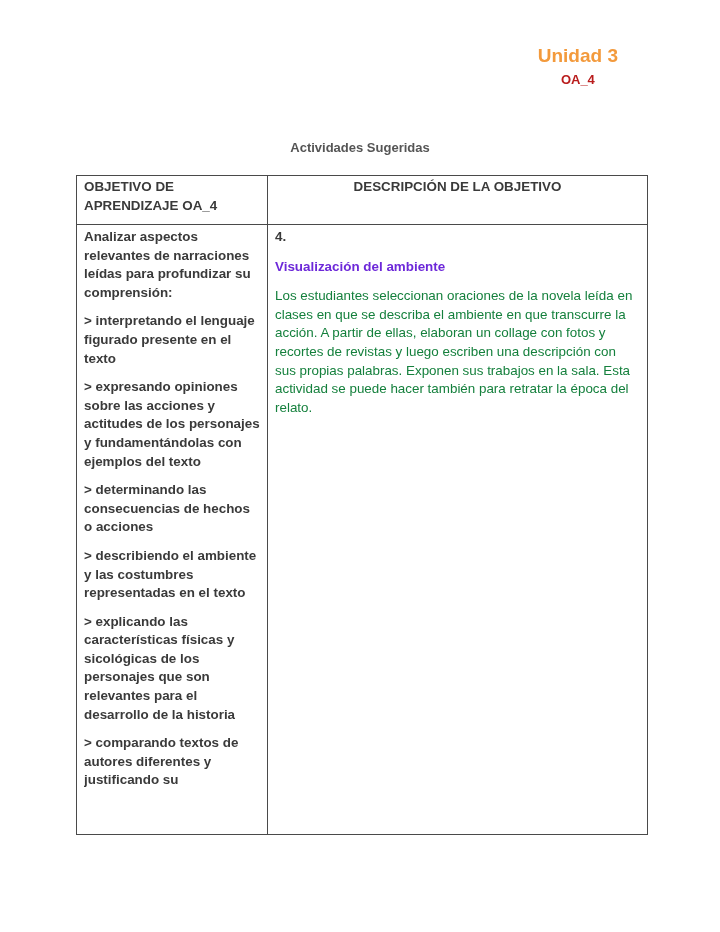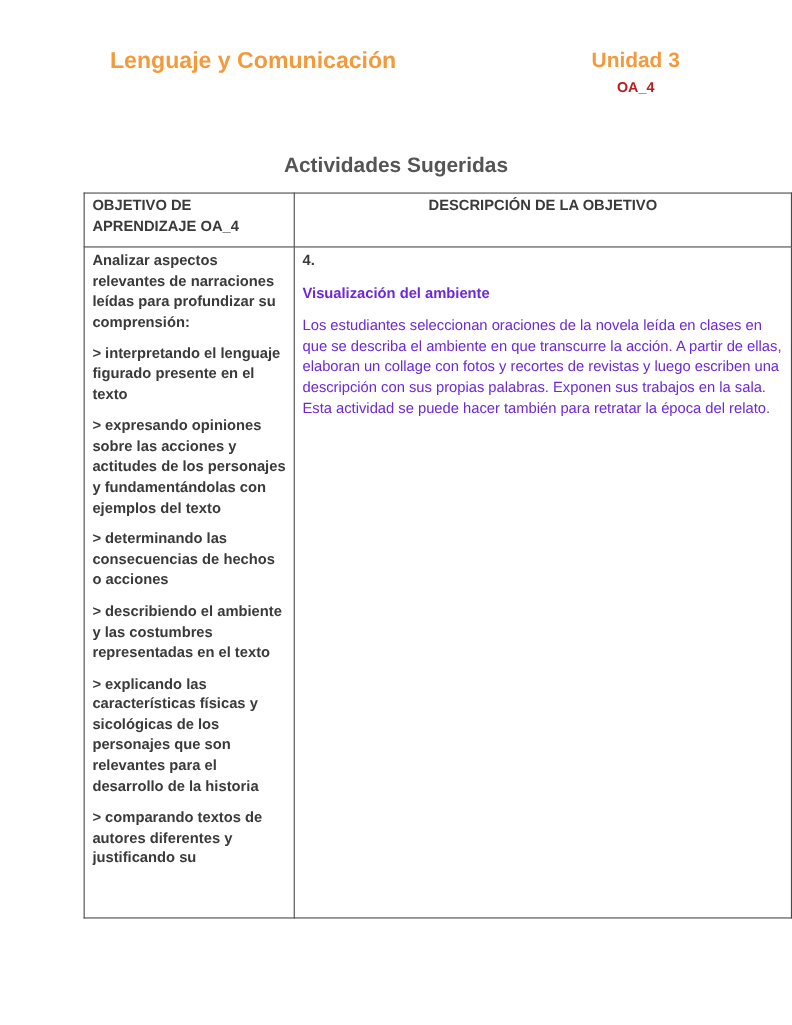--- a/index.html
+++ b/index.html
@@ -3,38 +3,37 @@
 <meta charset="utf-8">
 <style>
   html, body { margin:0; padding:0; background:#ffffff; }
   body { width:720px; height:932px; position:relative; font-family:"Liberation Sans", sans-serif; color:#3c3c3c; overflow:hidden; }
   .hdr-left { position:absolute; left:100px; top:44px; }
   .hdr-right { position:absolute; right:102px; top:44px; text-align:right;margin-left:16px; }
   .subject { color:#f39a3c; font-weight:bold; font-size:21px; line-height:24px; }
   .grade { color:#111111; font-weight:bold; font-size:19px; line-height:24px; }
   .unit { color:#f39a3c; font-weight:bold; font-size:19px; line-height:24px; }
   .oa { color:#b91c1c; font-weight:bold; font-size:13px; line-height:24px;text-align:center; }
-  .section-title { position:absolute; left:0; width:720px; top:140px; text-align:center; font-weight:bold; font-size:19px; color:#555555; }
-  table.act { position:absolute; left:76px; top:175px; width:644px; border-collapse:collapse; }
+  .section-title { position:absolute; left:0; width:720px; top:140px; text-align:center; font-weight:bold; font-size:13px; color:#555555; }
+  table.act { position:absolute; left:76px; top:175px; width:572px; border-collapse:collapse; }
   table.act td { border:1.5px solid #4a4a4a; vertical-align:top; padding:2px 7px; font-size:13.4px; line-height:18.6px; }
   td.col1 { width:176px; }
   td.h1 { font-weight:bold; color:#3a3a3a; height:44px; }
   td.h2 { font-weight:bold; color:#3a3a3a; text-align:center; }
   .obj-p { font-weight:bold; margin:0 0 10px 0; color:#3a3a3a; }
   .desc-num { font-weight:bold; margin:0 0 11px 0; color:#3a3a3a; }
   .desc-title { font-weight:bold; margin:0 0 11px 0; color:#6d28d9; }
-  .desc-body { margin:0; color:#6d28d9; }
+  .desc-body { margin:0; color:#15803d; }
   tr.body-row td { height:604px; padding-top:3px; }
   .clipbox { height:604px; overflow:hidden; }
 </style>
 </head>
 <body>
 
 <div class="hdr-left">
-  <div class="subject">Lenguaje y Comunicación</div>
 </div>
 <div class="hdr-right">
   <div class="unit">Unidad 3</div>
   <div class="oa">OA_4</div>
 </div>
 
 <div class="section-title">Actividades Sugeridas</div>
 
 <table class="act">
   <tbody>

